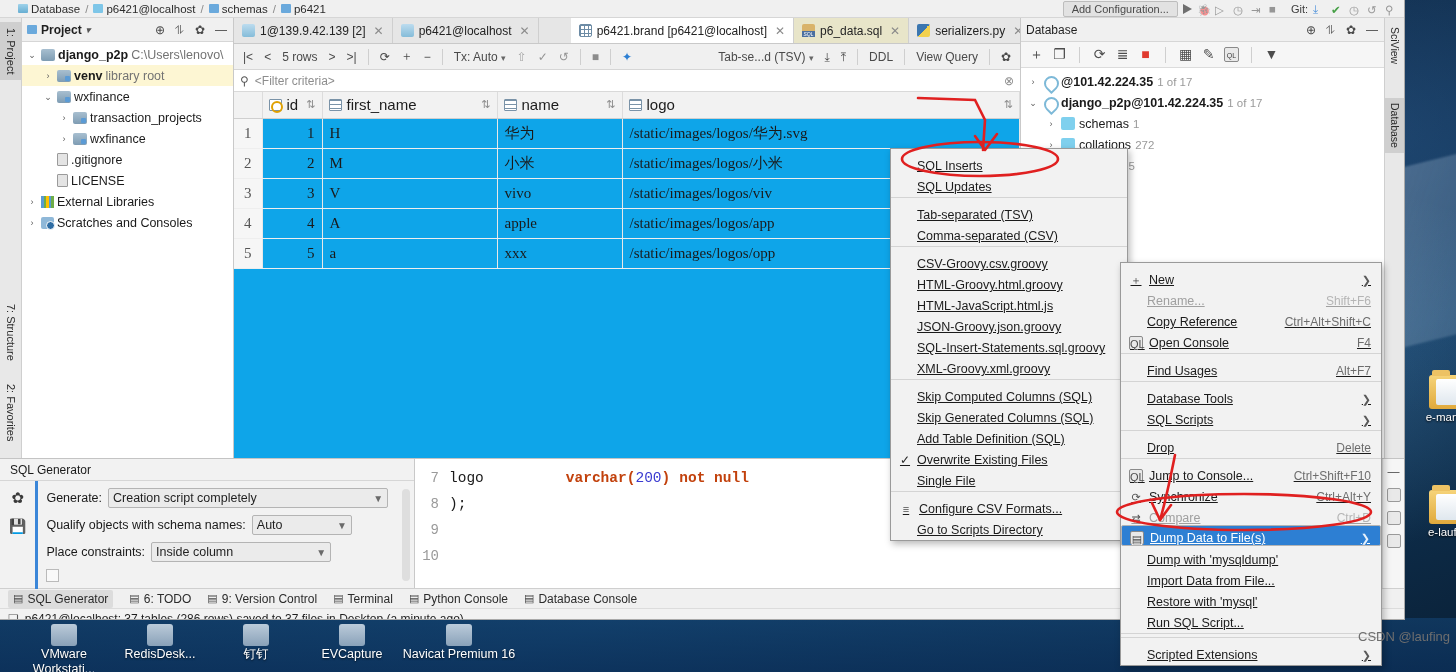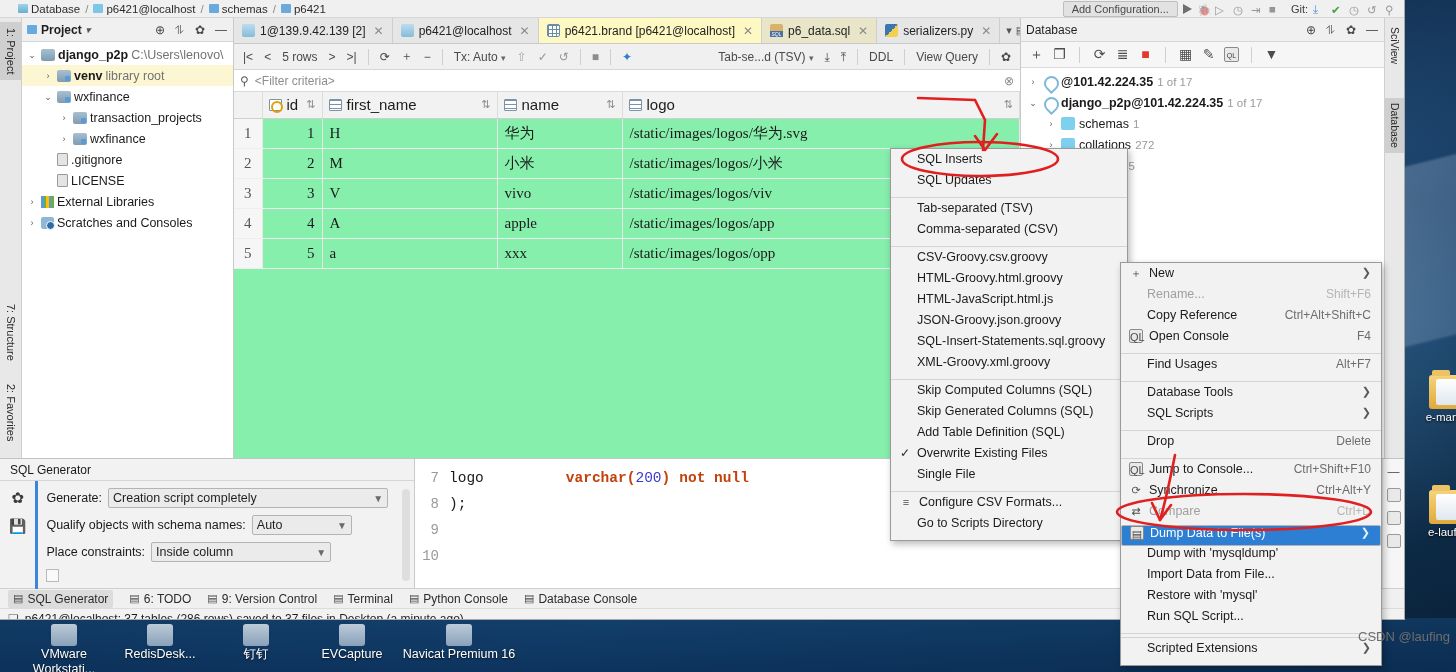--- a/index.html
+++ b/index.html
@@ -117,21 +117,21 @@
   .scrIcon:after{content:"";position:absolute;right:-1px;bottom:-1px;width:7px;height:7px;border-radius:50%;
      background:#2e6da4;border:1px solid #fff;}
   .muted{ color:#737373; }
   .bold{ font-weight:bold; }
 
   
   #center{ flex:1; display:flex; flex-direction:column; min-width:0; background:#fff;}
   #tabs{ height:26px; background:#e6e6e6; display:flex; align-items:stretch; border-bottom:1px solid #c9c9c9;}
   .etab{ display:flex; align-items:center; gap:5px; padding:0 8px; font-size:12px;
      border-right:1px solid #cfcfcf; color:#232323; white-space:nowrap; }
-  .etab.active{ background:#fef9c3; }
+  .etab.active{ background:#ffffff;margin-left:32px; }
   .etab.sql{ background:#e8e5c9; }
   .etab .x{ color:#8a8a8a; font-size:12px; margin-left:3px;}
   .tabicon{ width:13px;height:13px;border-radius:2px;flex:none;}
   .ti-blue{ background:linear-gradient(180deg,#bcdcef,#85bcd9); }
   .ti-grid{ background:#fff;border:1px solid #6c8ba5;
      background-image:linear-gradient(#6c8ba5 1px,transparent 1px),linear-gradient(90deg,#6c8ba5 1px,transparent 1px);
      background-size:4px 4px;}
   .ti-sql{ background:#d9b36a; position:relative; }
   .ti-sql:after{content:"SQL";position:absolute;left:0;bottom:0;font-size:5px;color:#fff;
      background:#4a6fa0;width:100%;text-align:center;line-height:6px;}
@@ -148,21 +148,21 @@
   .tb-spacer{ flex:1; }
 
   
   #filterbar{
     height:22px;background:#fff;border-bottom:1px solid #d9d9d9;display:flex;align-items:center;
     gap:6px; padding:0 6px; color:#8d8d8d; font-size:12px;
   }
   #filterbar .fi{ flex:1; }
 
   
-  #grid{ flex:1; overflow:hidden; position:relative; background:#86efac;}
+  #grid{ flex:1; overflow:hidden; position:relative; background:#0ea5e9;}
   table.dg{ border-collapse:collapse; width:100%; table-layout:fixed;}
   table.dg th{
     background:#f2f2f2; border-right:1px solid #dcdcdc; border-bottom:1px solid #cfcfcf;
     font-weight:normal; font-size:15px; text-align:left; padding:3px 6px; height:26px; color:#1d1d1d;
   }
   table.dg th .hdr{ display:flex;align-items:center;gap:5px;}
   table.dg th .sorti{ margin-left:auto;color:#8d8d8d;font-size:11px;}
   .colicon{ width:13px;height:12px;flex:none;background:#fff;border:1px solid #7a93a8;border-radius:1px;
      background-image:linear-gradient(#7a93a8 1px,transparent 1px);background-size:4px 4px;}
   .keyicon{ width:13px;height:12px;flex:none;position:relative;background:#fff;border:1px solid #7a93a8;border-radius:1px;}
@@ -230,21 +230,21 @@
   #toolbar-bottom .twin.active{ background:#dcdcdc;padding:2px 5px;border-radius:2px;}
   #statusbar{ height:20px;background:#f2f2f2;border-top:1px solid #dcdcdc;display:flex;align-items:center;
      gap:6px;padding:0 8px;font-size:12px;color:#1f1f1f;}
 
   
   .menu{
     position:absolute; background:#f2f2f2; border:1px solid #9a9a9a;
     box-shadow:2px 3px 7px rgba(0,0,0,.28); font-size:12.5px; color:#1b1b1b; z-index:40;
     padding:3px 0;
   }
-  .mi{ display:flex;align-items:flex-start;height:21px;padding:0 10px 0 8px;gap:6px;white-space:nowrap;}
+  .mi{ display:flex;align-items:flex-end;height:21px;padding:0 10px 0 8px;gap:6px;white-space:nowrap;text-decoration:underline;}
   .mi .chk{ width:12px;text-align:center;color:#2b2b2b;flex:none;font-size:12px;}
   .mi .lbl{ flex:1; }
   .mi .acc{ color:#6d6d6d;margin-left:22px;font-size:12px;}
   .mi .sub{ color:#5a5a5a;margin-left:16px;font-size:11px;}
   .mi.sel{ background:#2d7fd3; color:#fff; }
   .mi.sel .acc,.mi.sel .sub{ color:#e6f0fa; }
   .mi.disabled{ color:#a0a0a0; }
   .mi.disabled .acc{ color:#b5b5b5; }
   .msep{ height:1px;background:#d4d4d4;margin:3px 0; }
   .mi .mico{ width:14px;height:14px;flex:none;display:inline-block;position:relative;font-size:11px;color:#4d4d4d;text-align:center;line-height:14px;}

